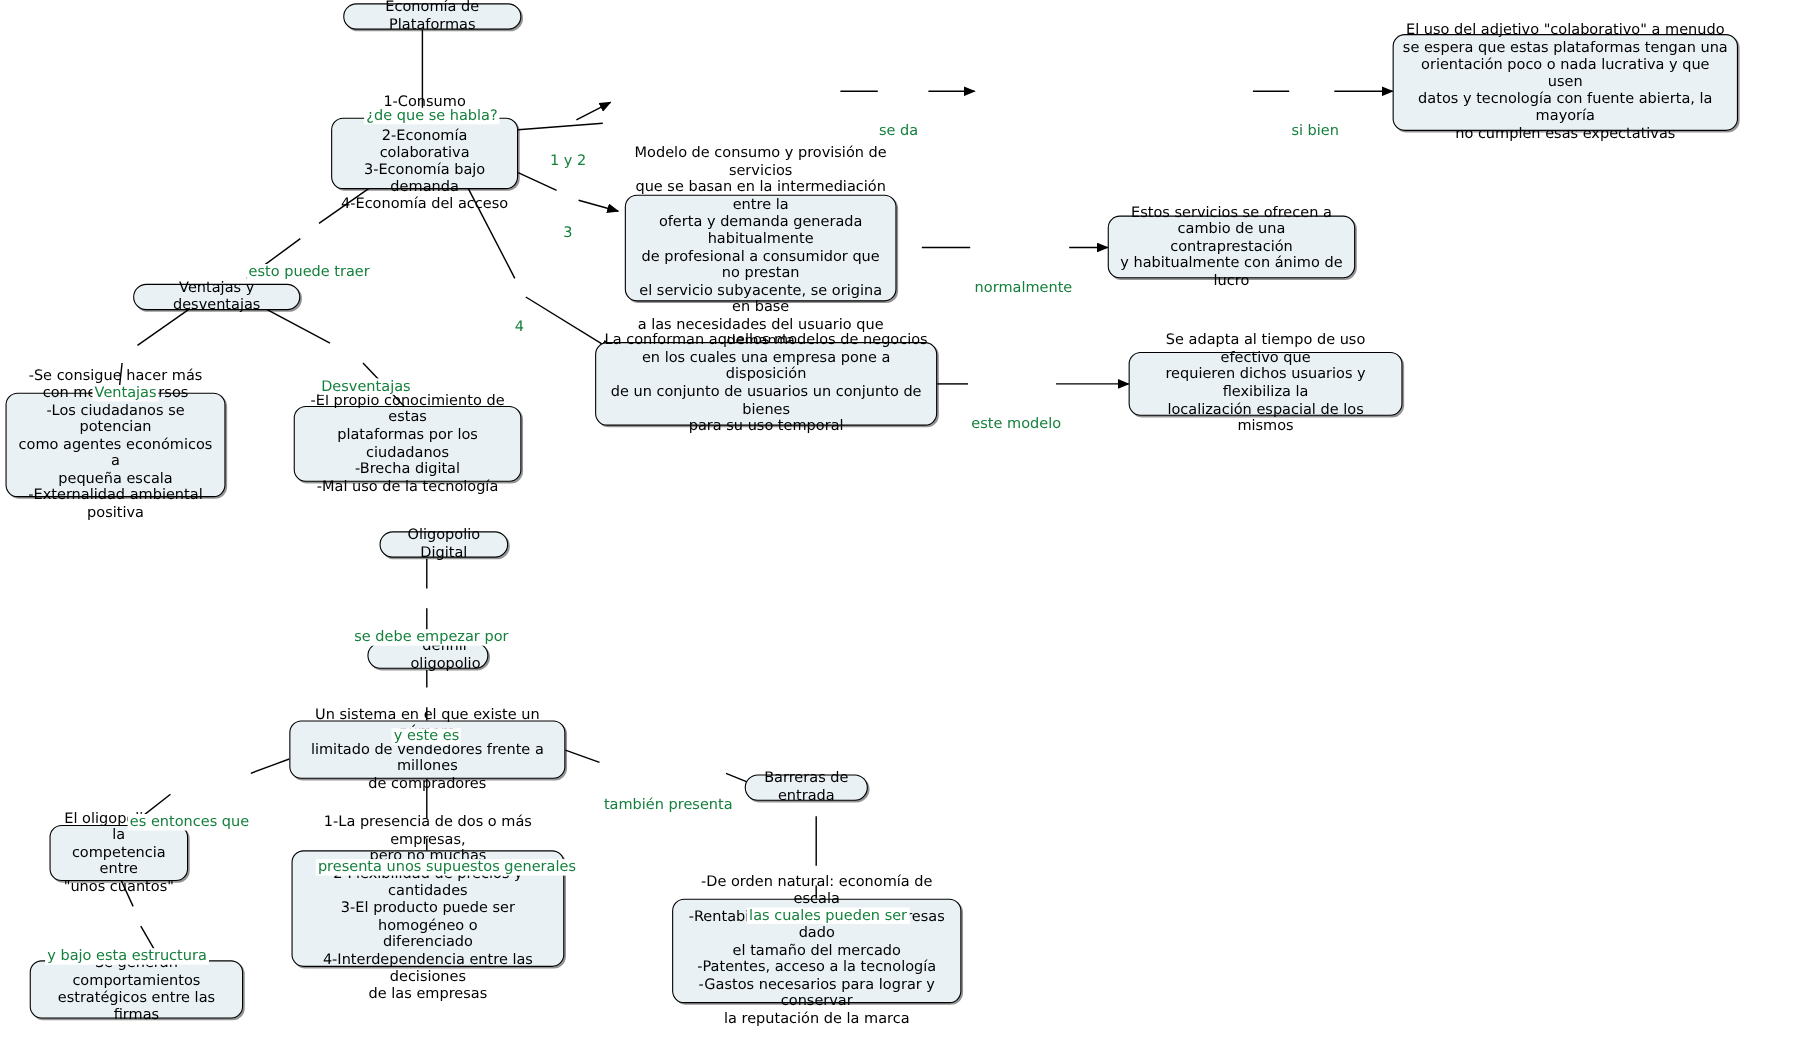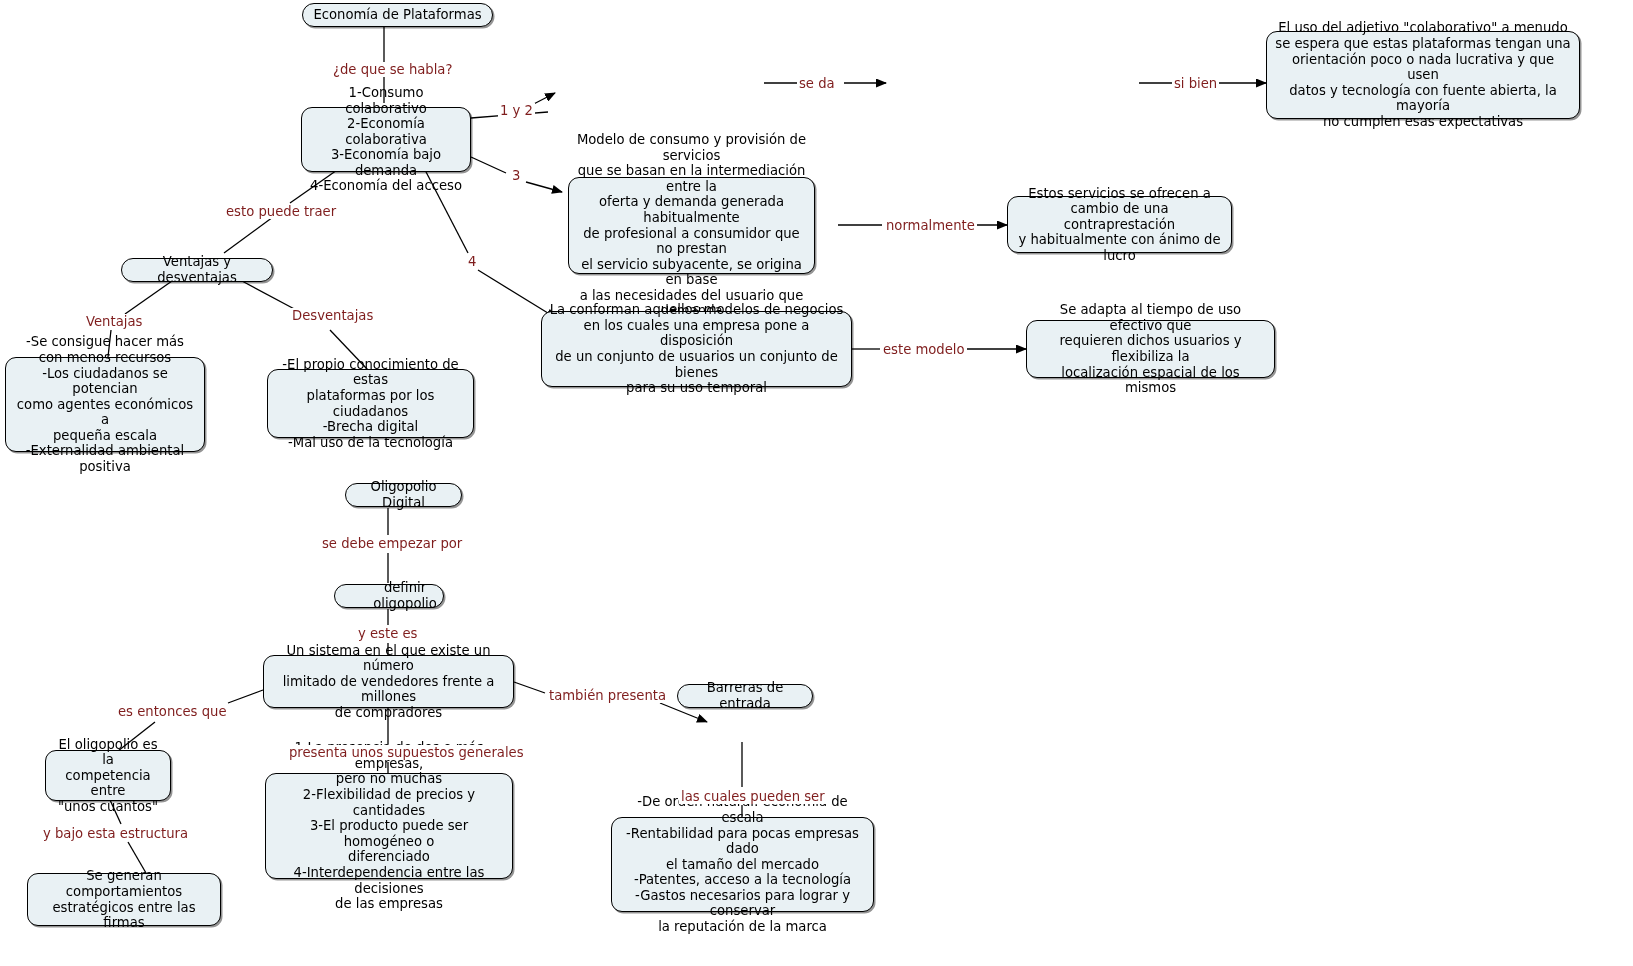--- a/index.html
+++ b/index.html
@@ -37,27 +37,28 @@
     align-items: center;
     justify-content: center;
     white-space: pre-line;
     box-shadow: 1.5px 1.5px 0px rgba(0,0,0,0.42);
   }
   .node.small {
     border-radius: 13px;
   }
   .link-label {
     position: absolute;
-    color: #7f1d1d;
+    color: #15803d;
     font-size: 13.2px;
     line-height: 1.15;
     background: #ffffff;
     white-space: nowrap;
     text-align: center;
     padding: 0 2px;
+    margin-top: 36px;
   }
 </style>
 </head>
 <body>
 
 <div id="canvas">
 
   <svg id="edges" viewBox="0 0 1633 966">
     <defs>
       <marker id="arrow" markerWidth="11" markerHeight="9" refX="10" refY="4.5" orient="auto" markerUnits="userSpaceOnUse">
@@ -112,21 +113,21 @@
     <line x1="388" y1="708" x2="388" y2="744" stroke="#000" stroke-width="1.3"></line>
     <line x1="388" y1="762" x2="388" y2="774" stroke="#000" stroke-width="1.3"></line>
 
     <path d="M514,682 L545,693" stroke="#000" stroke-width="1.3" fill="none"></path>
     <path d="M660,703 L707,722" stroke="#000" stroke-width="1.3" fill="none" marker-end="url(#arrow)"></path>
 
     <line x1="742" y1="742" x2="742" y2="787" stroke="#000" stroke-width="1.3"></line>
     <line x1="742" y1="805" x2="742" y2="817" stroke="#000" stroke-width="1.3"></line>
   </svg>
 
-  <div class="node small" style="left:302px; top:3px; width:191px; height:24px;">Economía de Plataformas</div>
+  <div class="node small" style="left:312px; top:3px; width:162px; height:24px;">Economía de Plataformas</div>
 
   <div class="node" style="left:301px; top:107px; width:170px; height:65px;">1-Consumo colaborativo
 2-Economía colaborativa
 3-Economía bajo demanda
 4-Economía del acceso</div>
 
 
 
   <div class="node" style="left:1266px; top:31px; width:314px; height:88px;">El uso del adjetivo "colaborativo" a menudo
 se espera que estas plataformas tengan una
@@ -185,21 +186,21 @@
 firmas</div>
 
   <div class="node" style="left:265px; top:773px; width:248px; height:106px;">1-La presencia de dos o más empresas,
 pero no muchas
 2-Flexibilidad de precios y cantidades
 3-El producto puede ser homogéneo o
 diferenciado
 4-Interdependencia entre las decisiones
 de las empresas</div>
 
-  <div class="node small" style="left:677px; top:684px; width:136px; height:24px;">Barreras de entrada</div>
+  <div class="node small" style="left:677px; top:704px; width:112px; height:24px;">Barreras de entrada</div>
 
   <div class="node" style="left:611px; top:817px; width:263px; height:95px;">-De orden natural: economía de escala
 -Rentabilidad para pocas empresas dado
 el tamaño del mercado
 -Patentes, acceso a la tecnología
 -Gastos necesarios para lograr y conservar
 la reputación de la marca</div>
 
   <div class="link-label" style="left:331px; top:62px;">¿de que se habla?</div>
 

